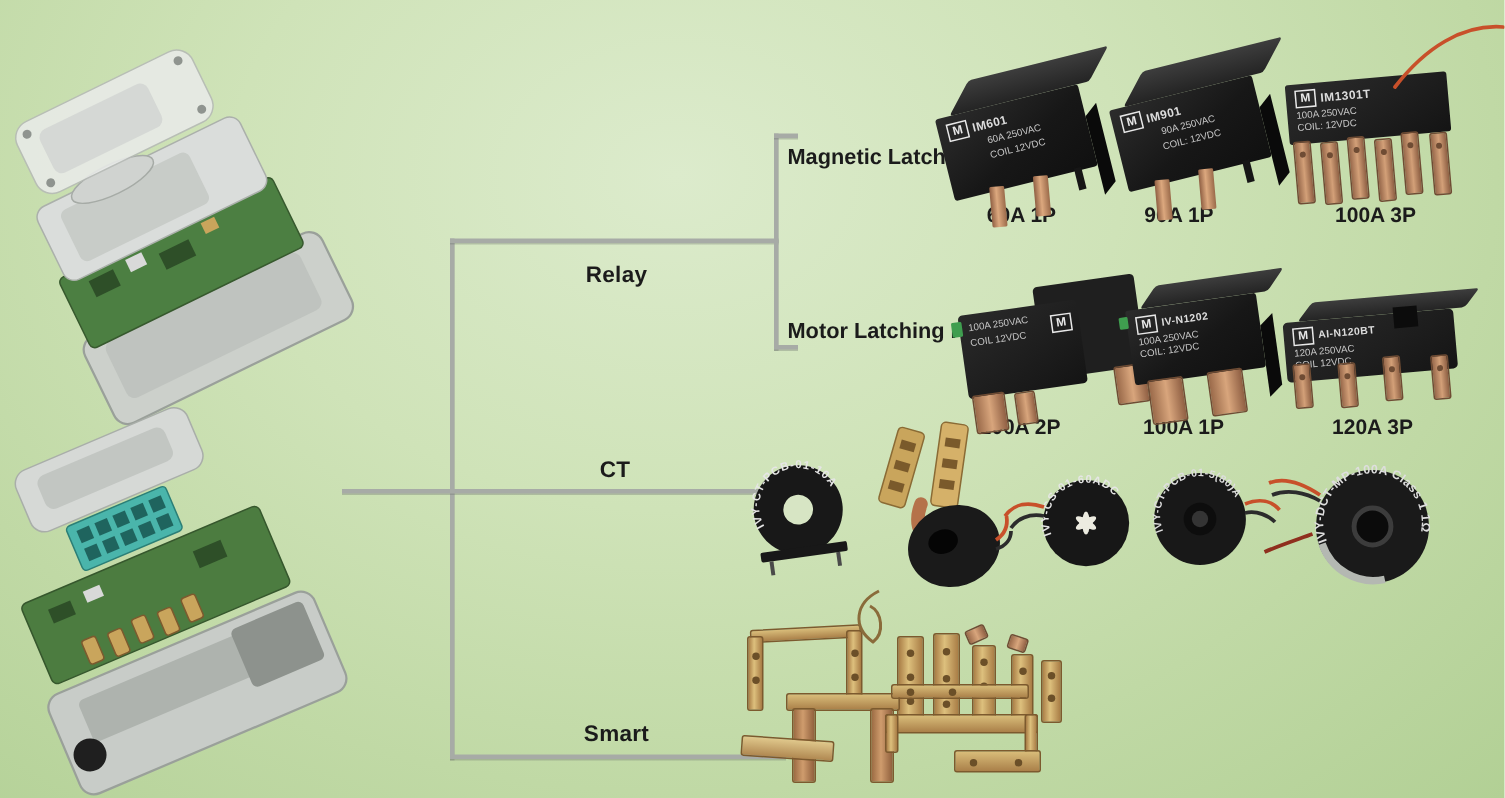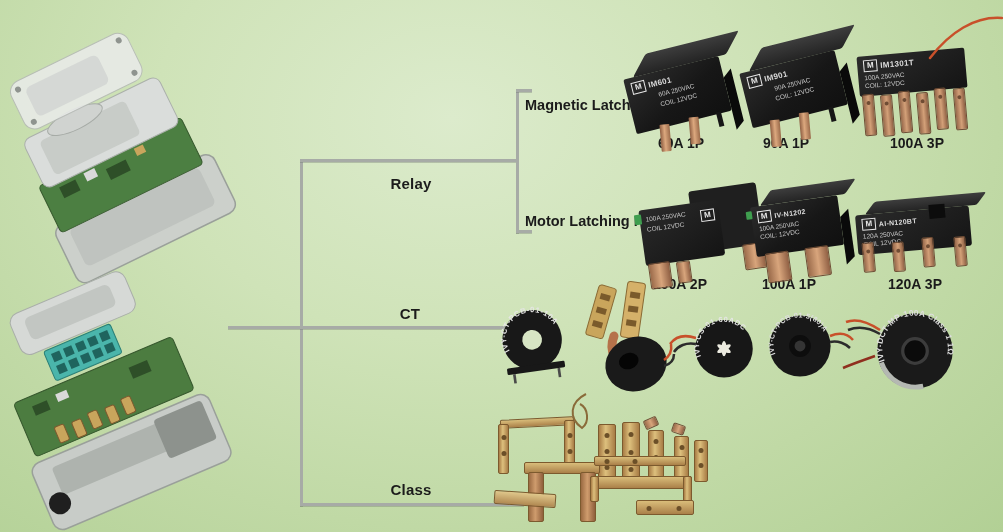--- a/index.html
+++ b/index.html
@@ -60,21 +60,21 @@
   <div class="line line-v" style="left:300px; top:159px; height:347px;"></div>
   <div class="line line-h" style="left:300px; top:159px; width:219px;"></div>
   <div class="line line-v" style="left:516px; top:89px; height:144px;"></div>
   <div class="line line-h" style="left:516px; top:89px; width:16px;"></div>
   <div class="line line-h" style="left:516px; top:230px; width:16px;"></div>
   <div class="line line-h" style="left:228px; top:326px; width:278px;"></div>
   <div class="line line-h" style="left:300px; top:503px; width:224px;"></div>
 
   <div class="branch-label" style="left:411px; top:139px;margin-top:36px;">Relay</div>
   <div class="branch-label" style="left:410px; top:305px;">CT</div>
-  <div class="branch-label" style="left:411px; top:481px;">Class</div>
+  <div class="branch-label" style="left:411px; top:481px;">Smart</div>
   <div class="sub-label" style="left:525px; top:97px;">Magnetic Latching Relay</div>
   <div class="sub-label" style="left:525px; top:213px;">Motor Latching Relay</div>
 
   <div class="part-label" style="left:681px; top:135px;">60A 1P</div>
   <div class="part-label" style="left:786px; top:135px;">90A 1P</div>
   <div class="part-label" style="left:917px; top:135px;">100A 3P</div>
   <div class="part-label" style="left:680px; top:276px;">100A 2P</div>
   <div class="part-label" style="left:789px; top:276px;">100A 1P</div>
   <div class="part-label" style="left:915px; top:276px;">120A 3P</div>
 

